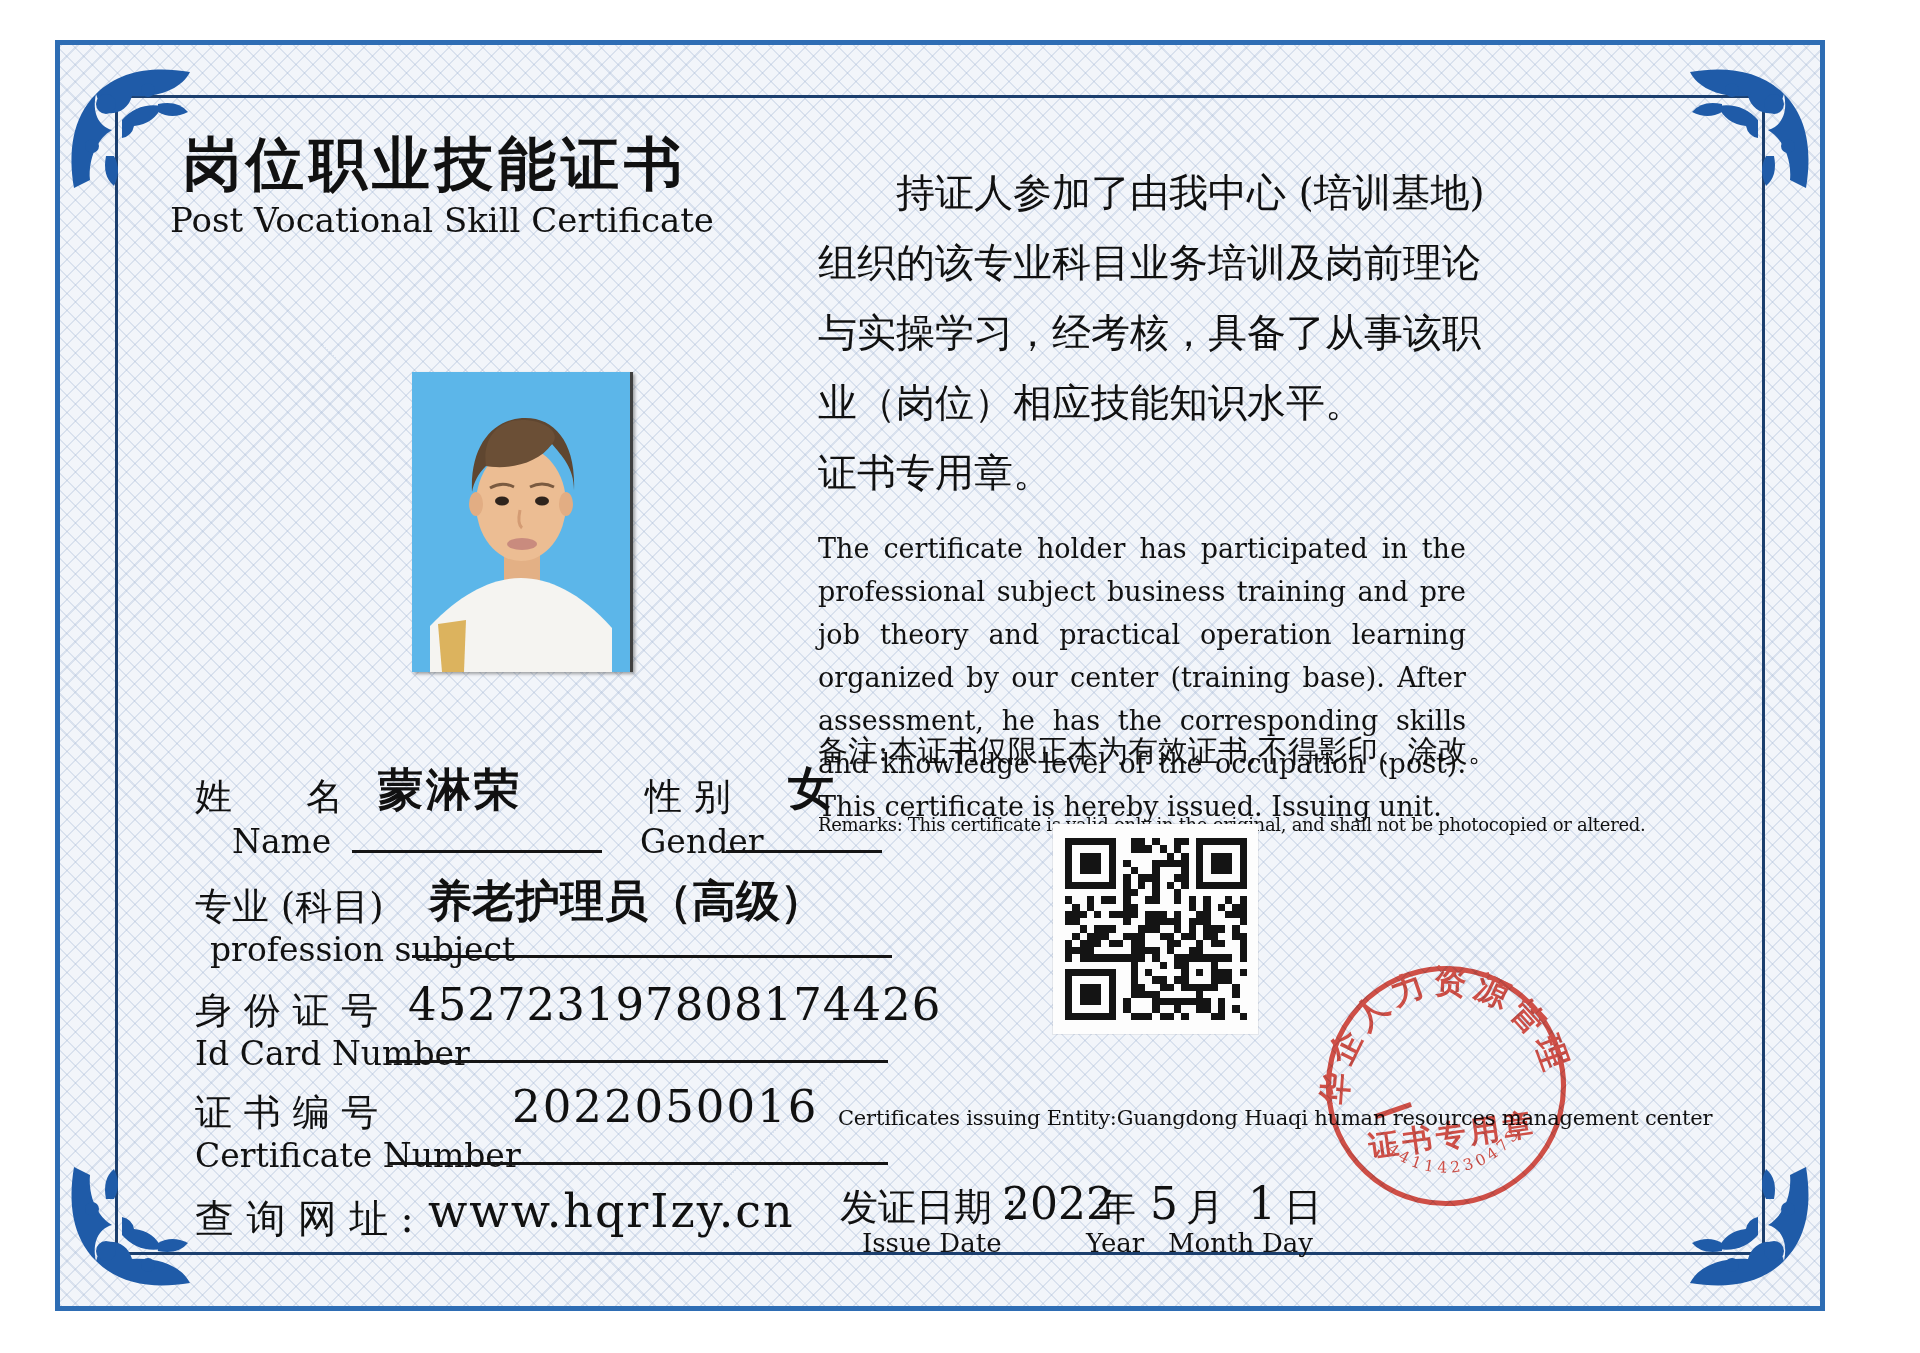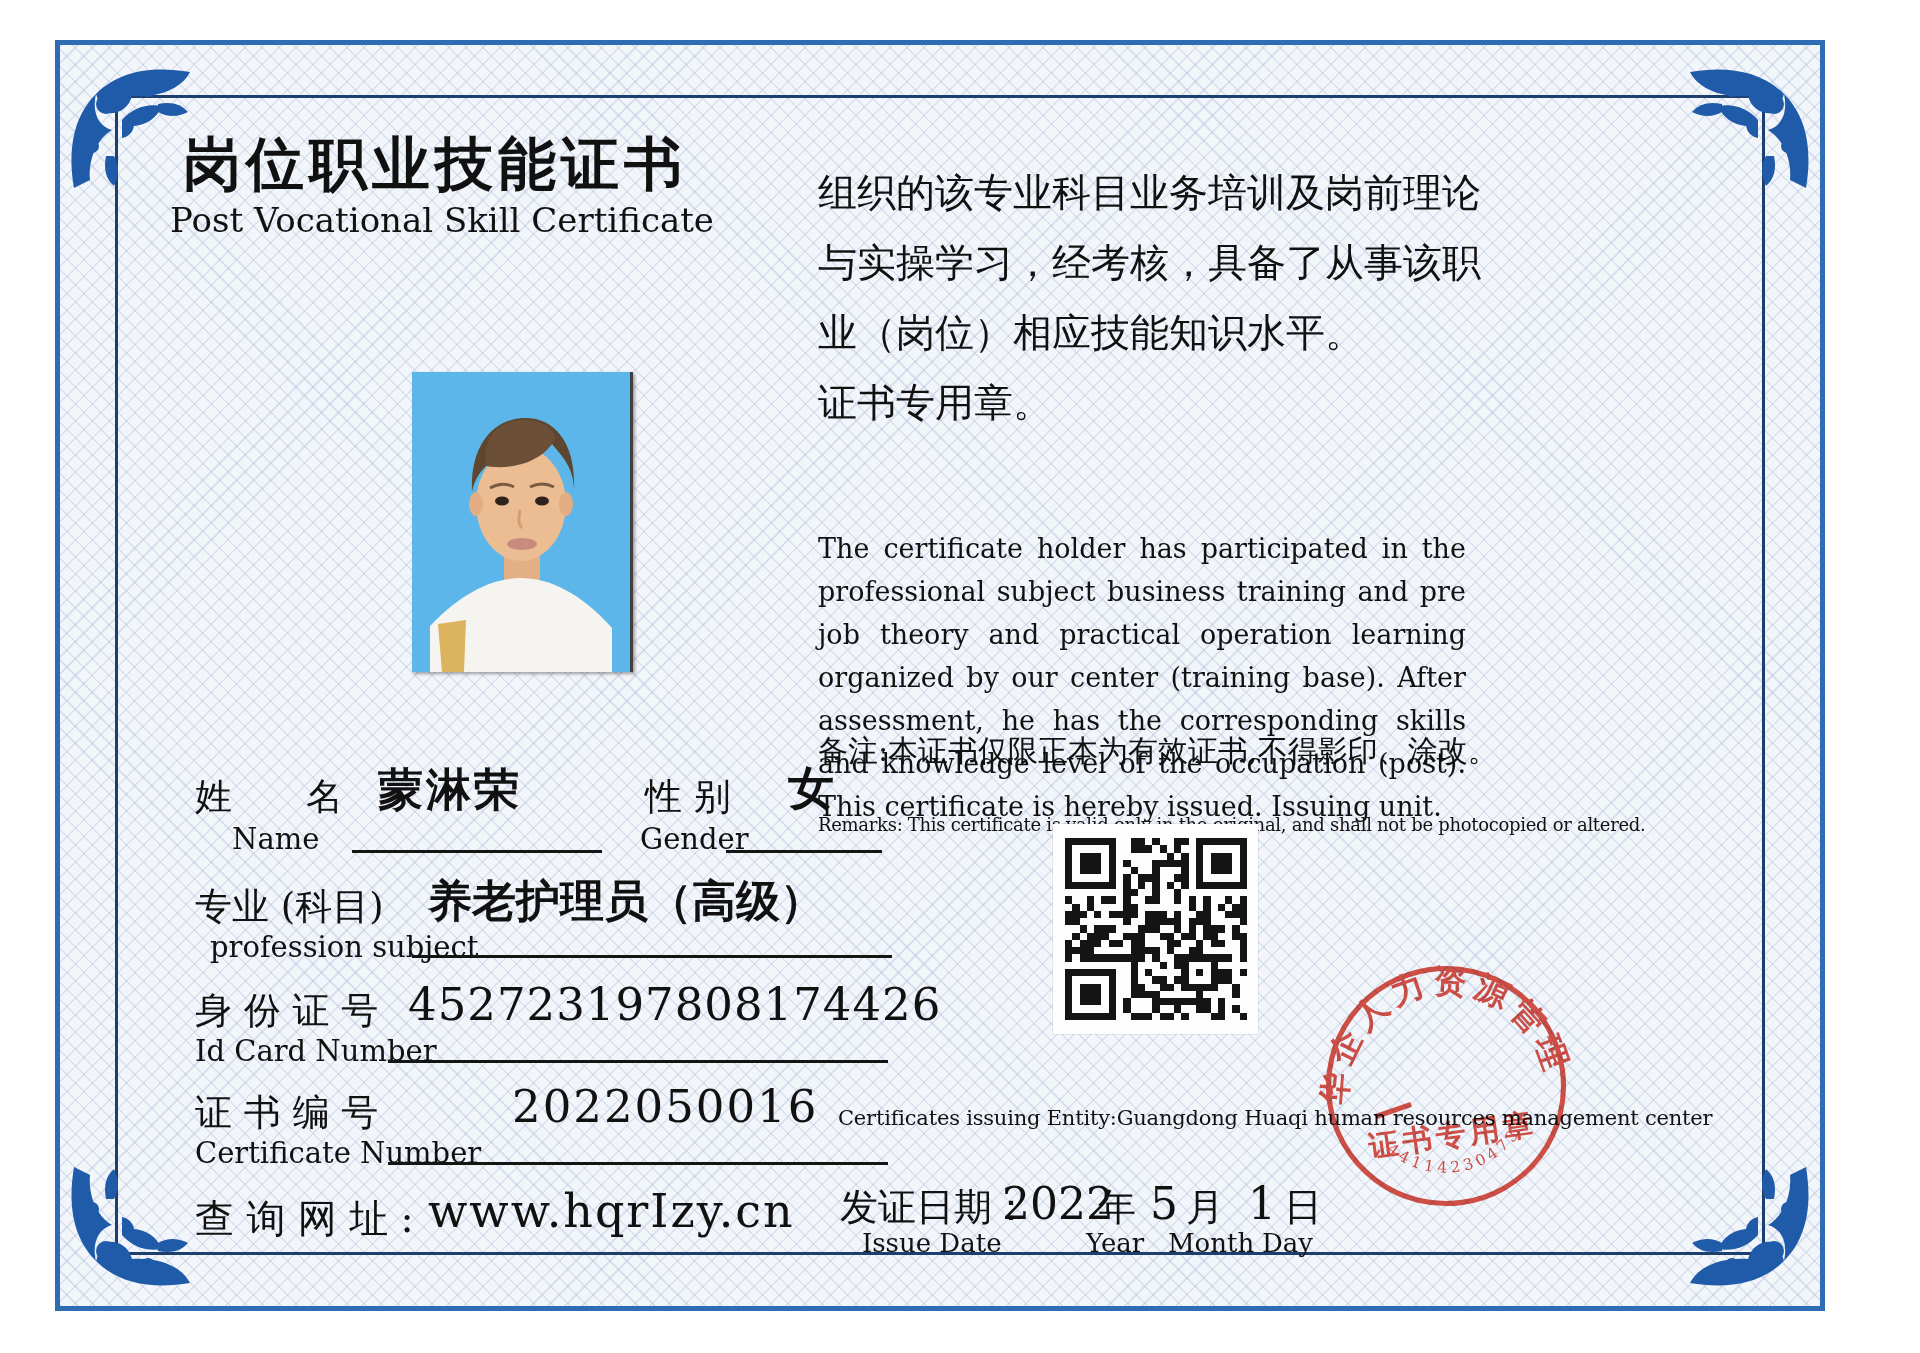--- a/index.html
+++ b/index.html
@@ -20,21 +20,21 @@
   .orn-bl{left:62px;bottom:58px;transform:scaleY(-1);}
   .orn-br{right:62px;bottom:58px;transform:scale(-1,-1);}
   .abs{position:absolute;}
   .zh{font-family:"DejaVu Serif","Liberation Serif",serif;}
   .title-zh{left:170px;top:126px;width:530px;text-align:center;font-size:58px;font-weight:700;
             letter-spacing:5px;white-space:nowrap;}
   .title-en{left:170px;top:200px;width:530px;text-align:center;font-size:34px;white-space:nowrap;}
   .photo{left:412px;top:372px;width:218px;height:300px;background:#5cb6e9;
          border-right:3px solid #3f3f3f;box-shadow:2px 2px 3px rgba(60,60,60,.45);}
   .lab-zh{font-size:37px;white-space:nowrap;}
-  .lab-en{font-size:29px;white-space:nowrap;}
+  .lab-en{font-size:33px;white-space:nowrap;}
   .val{font-weight:700;white-space:nowrap;}
   .rule{border-top:3px solid #151515;height:0;}
   .para-zh{left:818px;top:158px;width:652px;font-size:39px;}
   .para-zh .ln{height:70px;line-height:70px;white-space:nowrap;}
   .para-zh .ln.first{padding-left:78px;}
   .para-en{left:818px;top:527px;width:648px;font-size:27px;line-height:43px;text-align:justify;}
   .remark-zh{left:818px;top:731px;font-size:30px;white-space:nowrap;}
   .remark-en{left:818px;top:814px;font-size:18px;letter-spacing:-0.3px;white-space:nowrap;}
   .qr-box{left:1053px;top:824px;width:205px;height:210px;background:#fdfdfd;
           display:flex;align-items:center;justify-content:center;box-shadow:0 0 0 1px rgba(0,0,0,.06);}
@@ -123,20 +123,21 @@
 
   <div class="abs lab-zh zh" style="left:195px;top:1088px;">证 书 编 号</div>
   <div class="abs" style="left:512px;top:1080px;font-size:45px;letter-spacing:2px;white-space:nowrap;">2022050016</div>
   <div class="abs lab-en" style="left:195px;top:1136px;text-align:center;">Certificate Number</div>
   <div class="abs rule" style="left:388px;top:1162px;width:500px;"></div>
 
   <div class="abs lab-zh zh" style="left:195px;top:1192px;font-size:39px;">查 询 网 址 :</div>
   <div class="abs" style="left:428px;top:1184px;font-size:46px;letter-spacing:2px;white-space:nowrap;text-align:right;">www.hqrIzy.cn</div>
 
   <div class="abs para-zh zh">
+    <div class="ln first">持证人参加了由我中心 (培训基地)</div>
     <div class="ln">组织的该专业科目业务培训及岗前理论</div>
     <div class="ln">与实操学习，经考核，具备了从事该职</div>
     <div class="ln">业（岗位）相应技能知识水平。</div>
     <div class="ln">证书专用章。</div>
   </div>
 
   <div class="abs para-en">The certificate holder has participated in the professional subject business training and pre job theory and practical operation learning organized by our center (training base). After assessment, he has the corresponding skills and knowledge level of the occupation (post). This certificate is hereby issued. Issuing unit.</div>
 
   <div class="abs remark-zh zh">备注:本证书仅限正本为有效证书,不得影印、涂改。</div>
   <div class="abs remark-en">Remarks: This certificate is valid only in the original, and shall not be photocopied or altered.</div>

